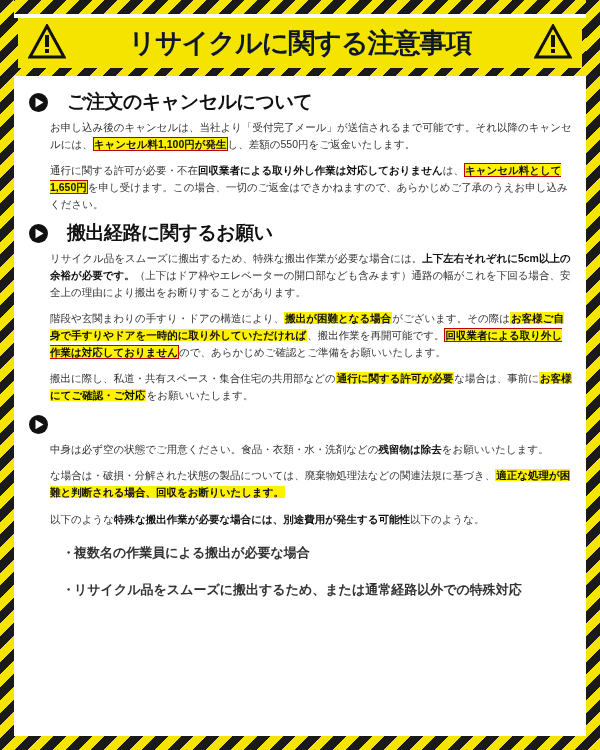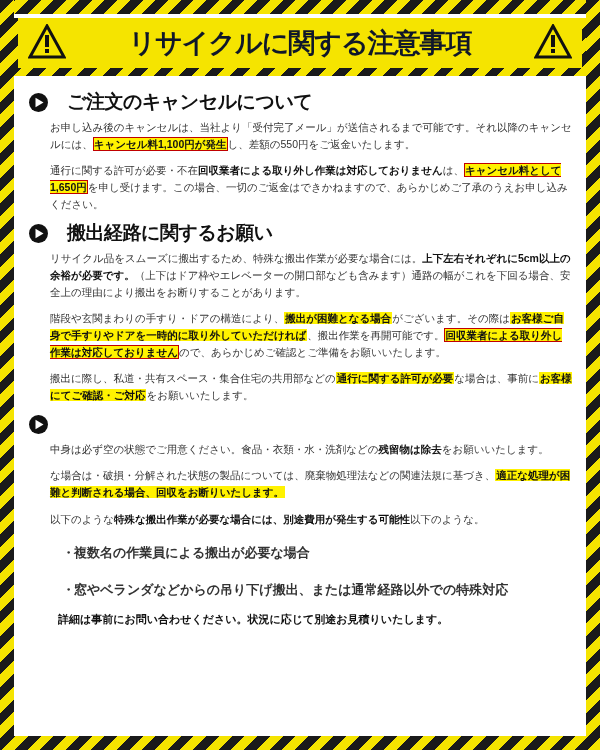--- a/index.html
+++ b/index.html
@@ -223,20 +223,19 @@
           </span>
         </div>
         <p class="para"><span>中身は必ず空の状態でご用意ください。食品・衣類・水・洗剤などの</span><span class="b">残留物は除去</span><span>をお願いいたします。</span></p>
         <p class="para"><span>な場合は・破損・分解された状態の製品については、廃棄物処理法などの関連法規に基づき、</span><span class="hl">適正な処理が困難と判断される場合、回収をお断りいたします。</span></p>
       </div>
 
       <div class="section">
         <p class="para"><span>以下のような</span><span class="b">特殊な搬出作業が必要な場合には、別途費用が発生する可能性</span><span>以下のような。</span></p>
         <ul class="bullets">
           <li>複数名の作業員による搬出が必要な場合</li>
-          <li>窓やベランダなどからの吊り下げ搬出、または通常経路以外での特殊対応</li>
+          <li>リサイクル品をスムーズに搬出するため、または通常経路以外での特殊対応</li>
         </ul>
-        <div class="footnote">詳細は事前にお問い合わせください。状況に応じて別途お見積りいたします。</div>
       </div>
 
     </div>
   </div>
 </div>
 
 </body></html>

